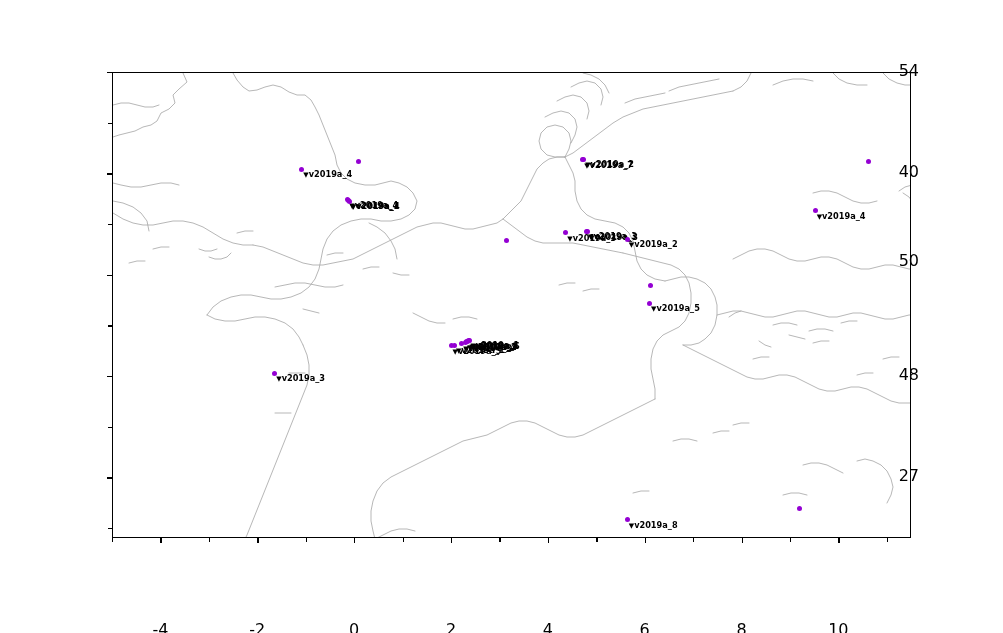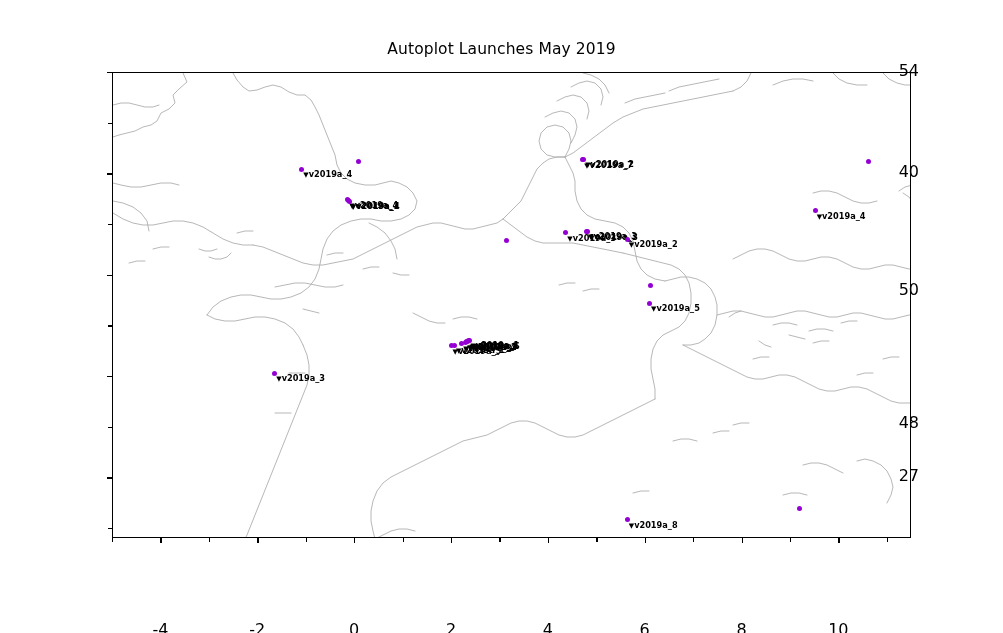--- a/index.html
+++ b/index.html
@@ -40,21 +40,20 @@
     position:absolute;font-size:8.2px;color:#000000;white-space:nowrap;
     font-family:"DejaVu Sans",sans-serif;font-weight:600;line-height:8px;
   }
   .ptlabel .caret{font-size:7px;}
 </style>
 </head>
 <body>
 
 <div id="figure">
 
-  <div id="title">Autoplot Launches May 2019</div>
 
   <div id="axes">
     <svg id="mapsvg" viewBox="0 0 799 466" preserveAspectRatio="none" aria-hidden="true">
       <g fill="none" stroke="#aaaaaa" stroke-width="0.85" stroke-linejoin="round" stroke-linecap="round">
 
         <path d="M 70 0 L 74 9 L 66 16 L 60 22 L 62 30 L 56 36 L 48 40 L 44 48
                  L 38 52 L 30 54 L 22 58 L 14 60 L 6 62 L 0 64"></path>
         <path d="M 120 0 L 124 7 L 130 14 L 136 18 L 144 17 L 152 14 L 160 12
                  L 168 14 L 176 19 L 184 22 L 192 22 L 198 27 L 202 34 L 206 42
                  L 210 52 L 214 62 L 218 72 L 222 82 L 224 92 L 228 100 L 234 106
@@ -243,23 +242,23 @@
         <div class="pt" style="left: 684.156px; top: 433.109px; width: 5px; height: 5px; background: rgb(148, 0, 211);"></div>
       </div>
   </div>
 
   <div id="ticks-layer" style="position:absolute;left:112px;top:72px;width:921px;height:466px;">
       <div class="tick tick-y" style="top: 0px;"></div>
       <div class="ylabel" style="top: -11px;">54</div>
       <div class="tick tick-y" style="top: 101.304px;"></div>
       <div class="ylabel" style="top: 90.3043px;">40</div>
       <div class="tick tick-y" style="top: 202.609px;"></div>
-      <div class="ylabel" style="top: 208px;">50</div>
+      <div class="ylabel" style="top: 179px;">50</div>
       <div class="tick tick-y" style="top: 303.913px;"></div>
-      <div class="ylabel" style="top: 292.913px; margin-top: 48px;">48</div>
+      <div class="ylabel" style="top: 292.913px;">48</div>
       <div class="tick tick-y" style="top: 405.217px;"></div>
       <div class="ylabel" style="top: 394.217px;">27</div>
       <div class="tick tick-y minor" style="top: 50.6522px;"></div>
       <div class="tick tick-y minor" style="top: 151.957px;"></div>
       <div class="tick tick-y minor" style="top: 253.261px;"></div>
       <div class="tick tick-y minor" style="top: 354.565px;"></div>
       <div class="tick tick-y minor" style="top: 455.87px;"></div>
       <div class="tick tick-x" style="left: 48.4242px;"></div>
       <div class="xlabel" style="left: 18.4242px;">-4</div>
       <div class="tick tick-x" style="left: 145.273px;"></div>

